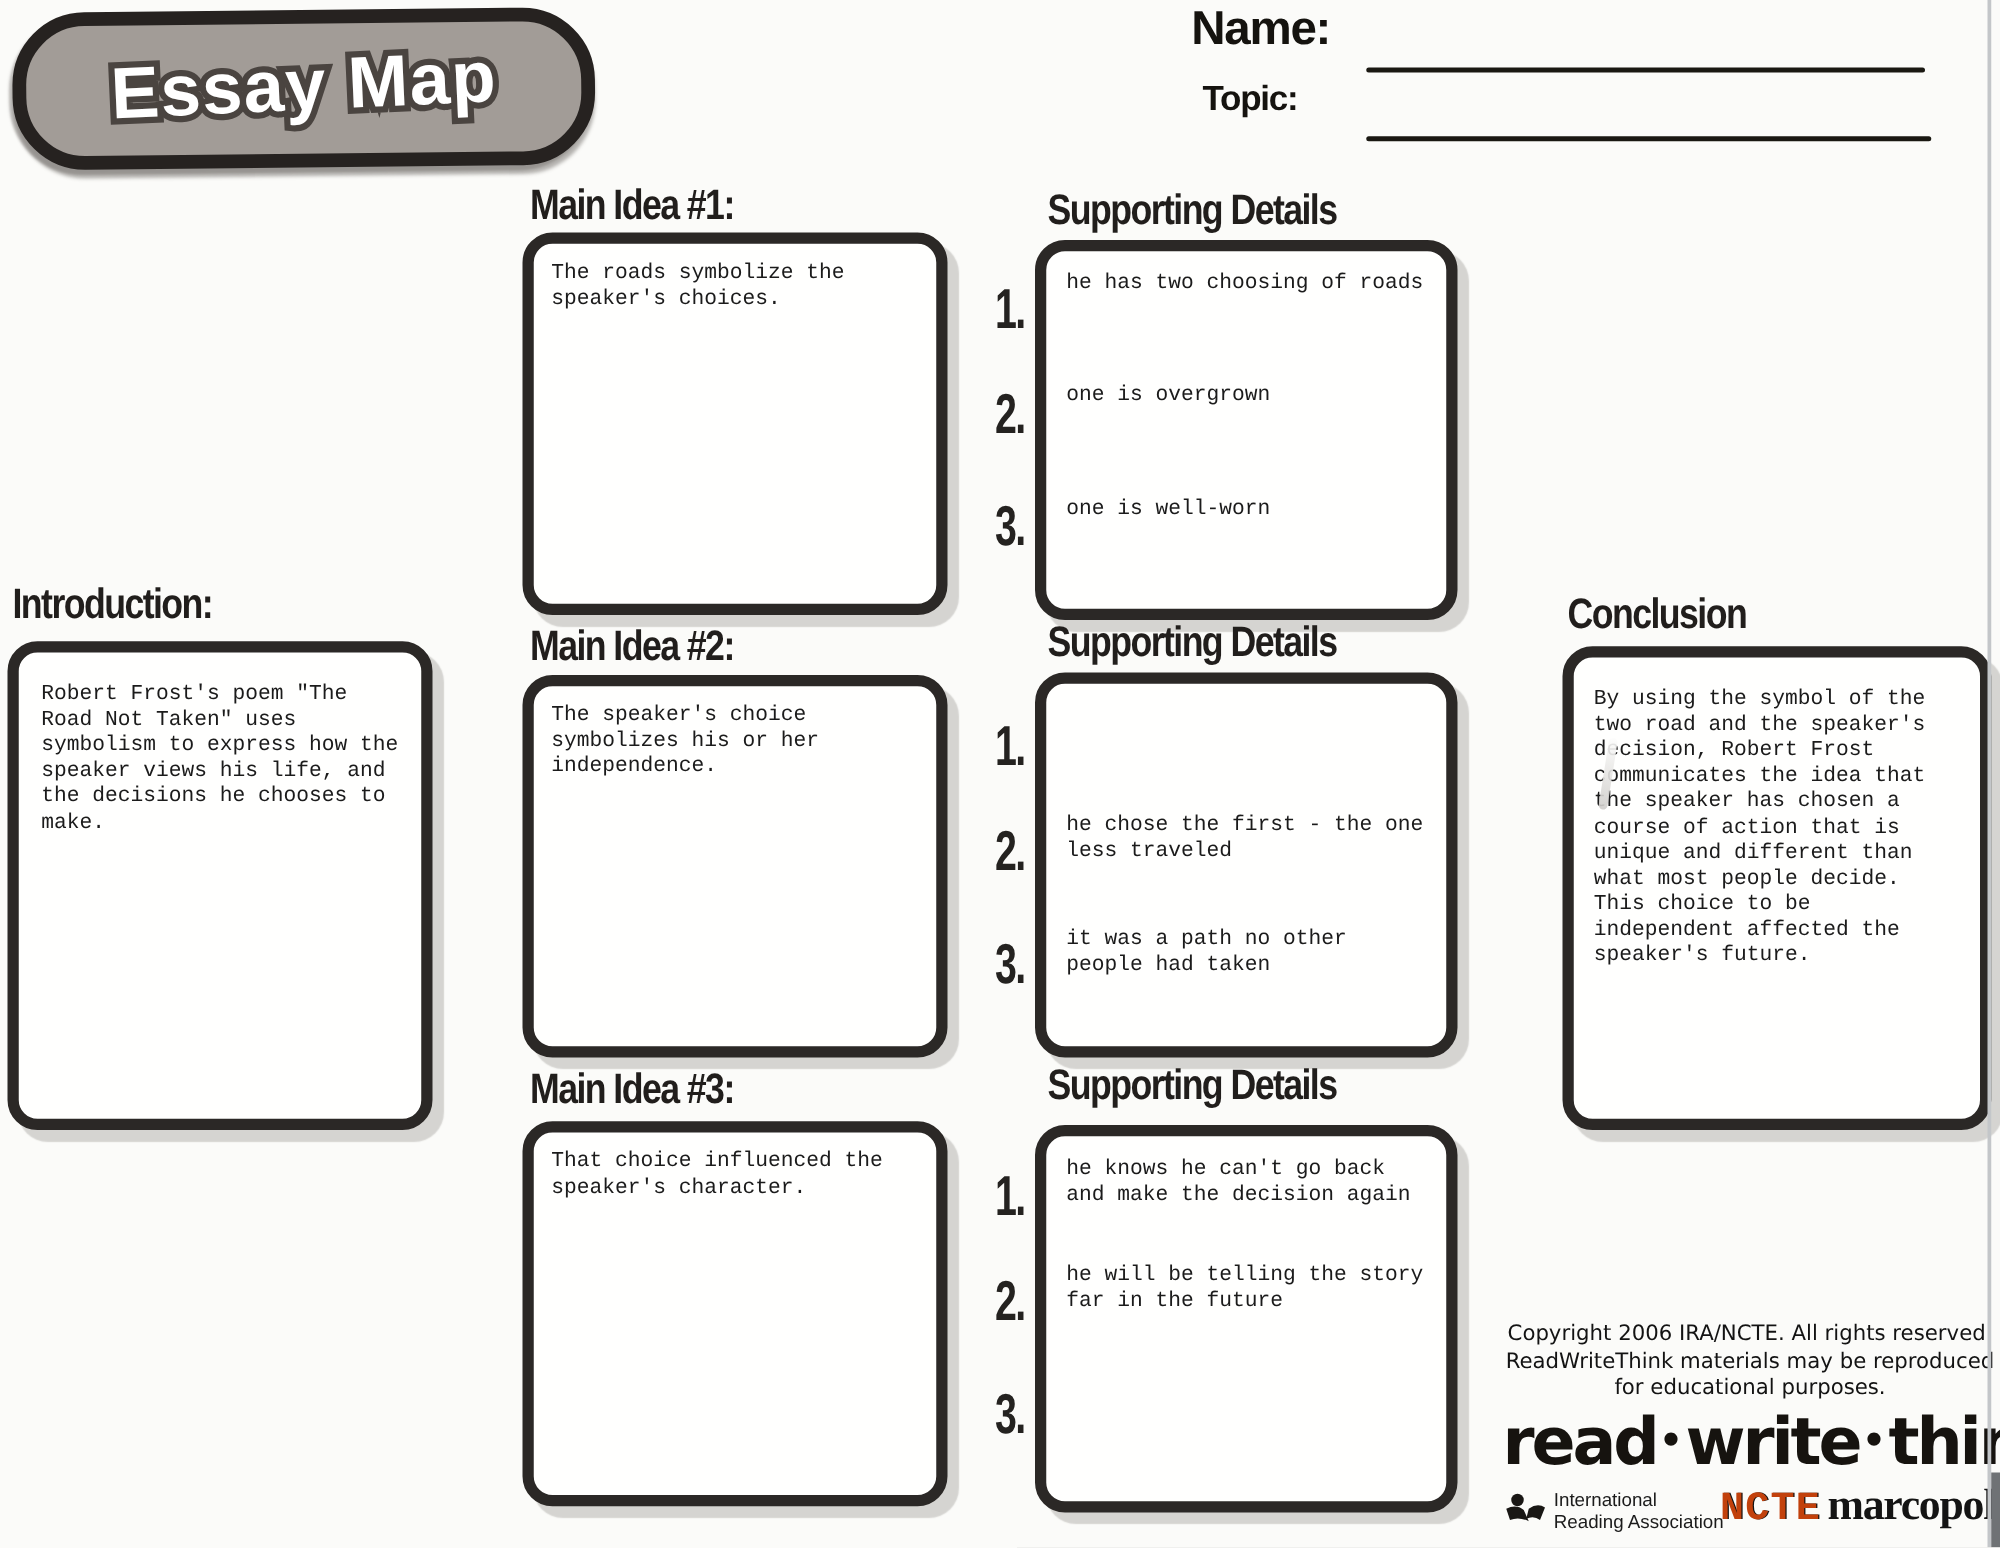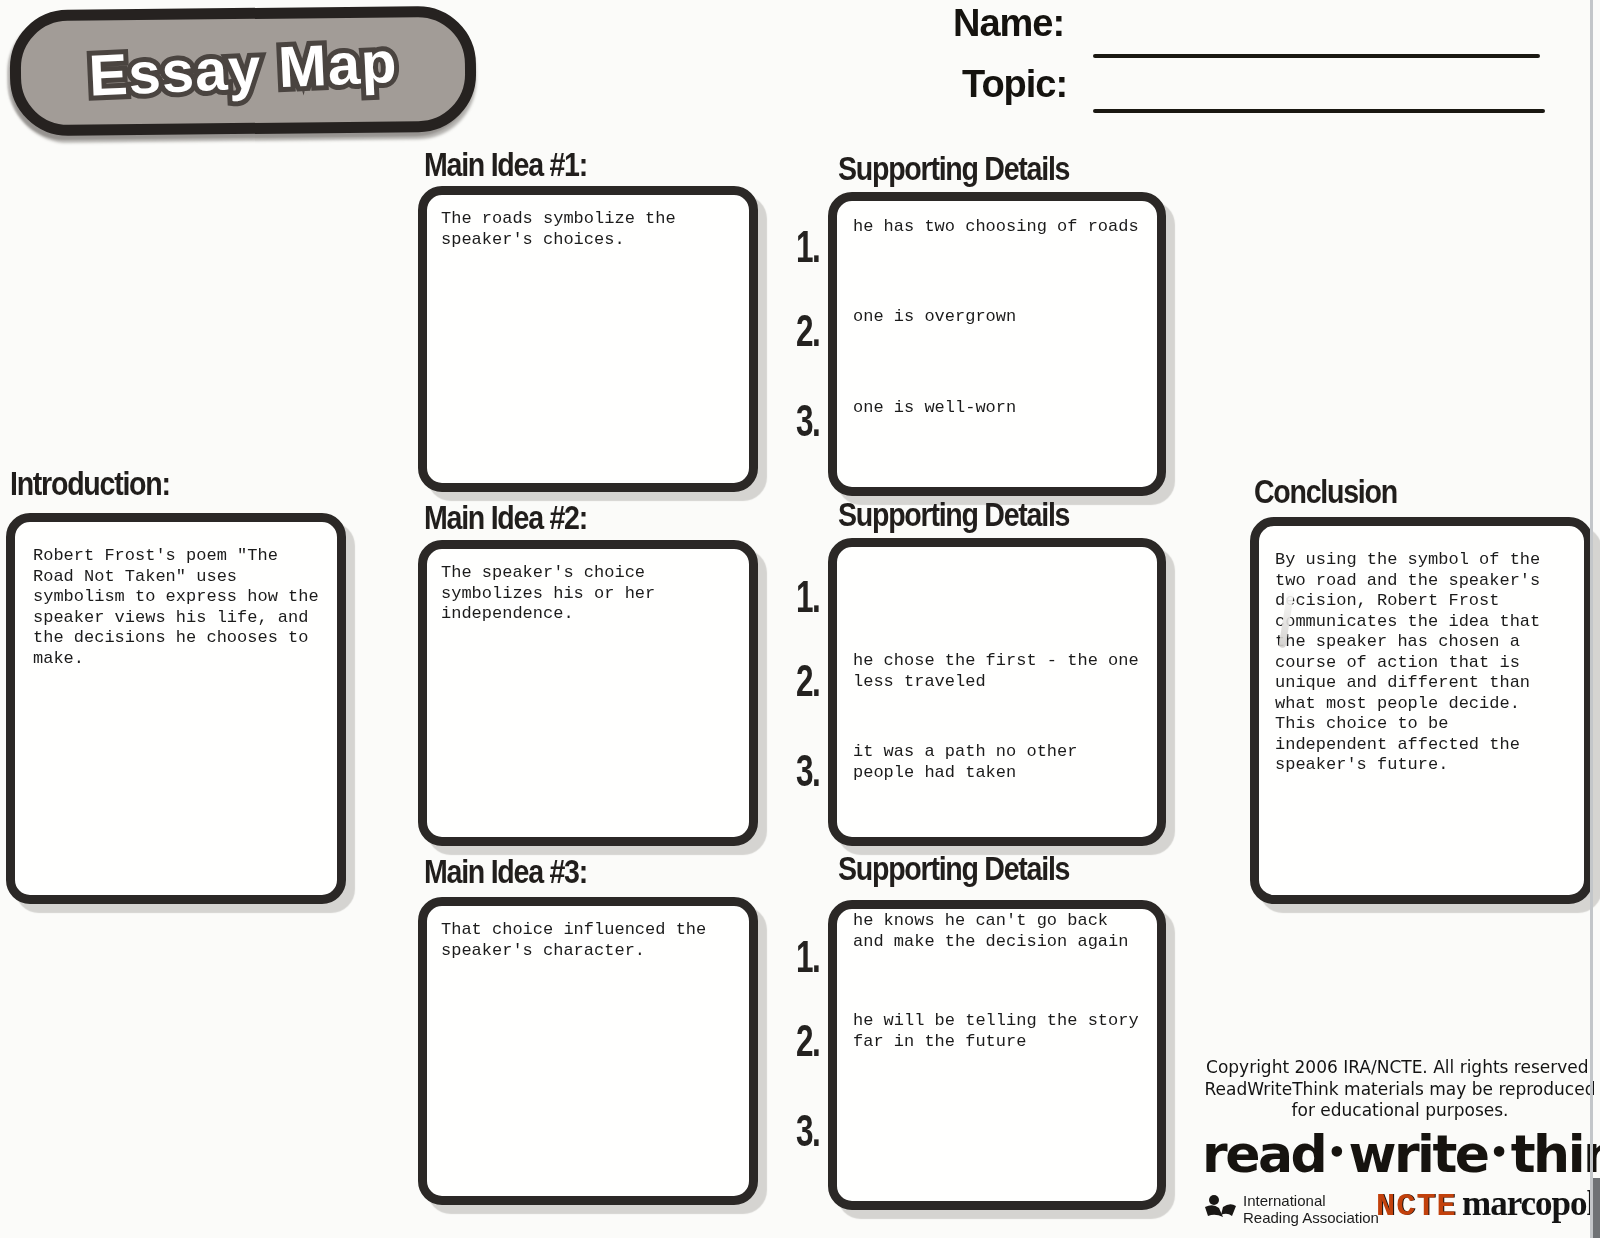--- a/index.html
+++ b/index.html
@@ -122,21 +122,21 @@
 <div class="page">
 
   <div class="logo-pill">
     <span class="logo-layer logo-stroke">Essay Map</span>
     <span class="logo-layer logo-fill">Essay Map</span>
   </div>
 
   <div class="field-label" style="left:953px;top:2px;font-size:38px">Name:</div>
   <div class="field-line" style="left:1093px;top:54px;width:447px"></div>
 
-  <div class="field-label" style="left:962px;top:63px;font-size:38px">Topic:</div>
+  <div class="field-label" style="left:962px;top:63px;font-size:28px">Topic:</div>
   <div class="field-line" style="left:1093px;top:109px;width:452px"></div>
 
   <div>
     <div class="sec-heading" style="left:10px;top:464px">Introduction:</div>
     <div class="box" style="left:6px;top:513px;width:322px;height:373px">
       <div class="body-text intro-text">Robert Frost's poem "The Road Not Taken" uses symbolism to express how the speaker views his life, and the decisions he chooses to make.</div>
     </div>
   </div>
 
   <div>
@@ -190,21 +190,21 @@
       <div class="body-text mi-text">That choice influenced the speaker's character.</div>
     </div>
   </div>
 
   <div>
     <div class="sec-heading" style="left:838px;top:849px">Supporting Details</div>
     <div class="box" style="left:828px;top:900px;width:320px;height:292px">
       <div class="sd-num" style="top:26px">1.</div>
       <div class="sd-num" style="top:110px">2.</div>
       <div class="sd-num" style="top:200px">3.</div>
-      <div class="body-text sd-item" style="top:2px">he knows he can't go back and make the decision again</div>
+      <div class="body-text sd-item" style="top:17px">he knows he can't go back and make the decision again</div>
       <div class="body-text sd-item" style="top:102px">he will be telling the story far in the future</div>
     </div>
   </div>
 
   <div class="copyright">
     <div>Copyright 2006 IRA/NCTE. All rights reserved.</div>
     <div>ReadWriteThink materials may be reproduced</div>
     <div>for educational purposes.</div>
   </div>
 

